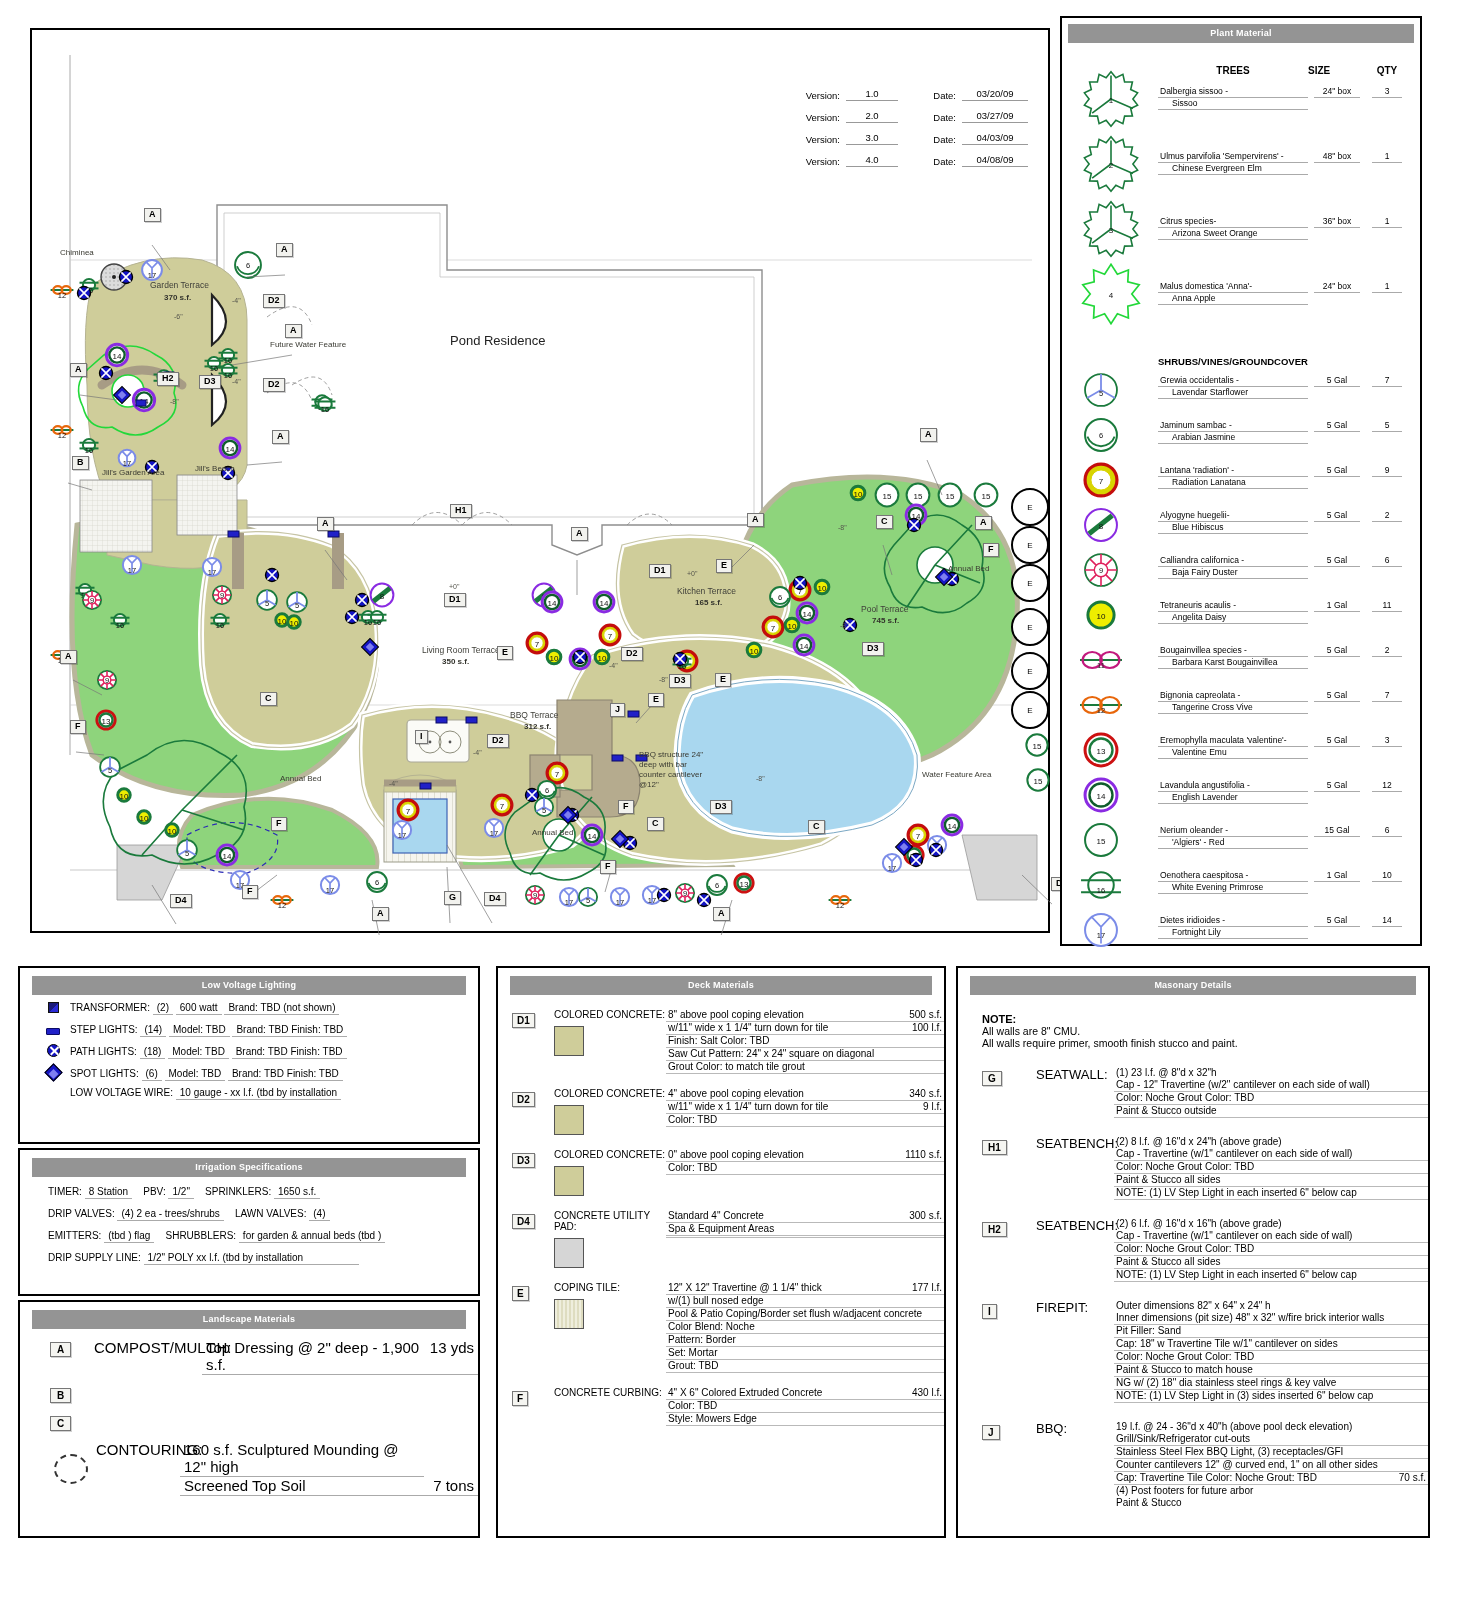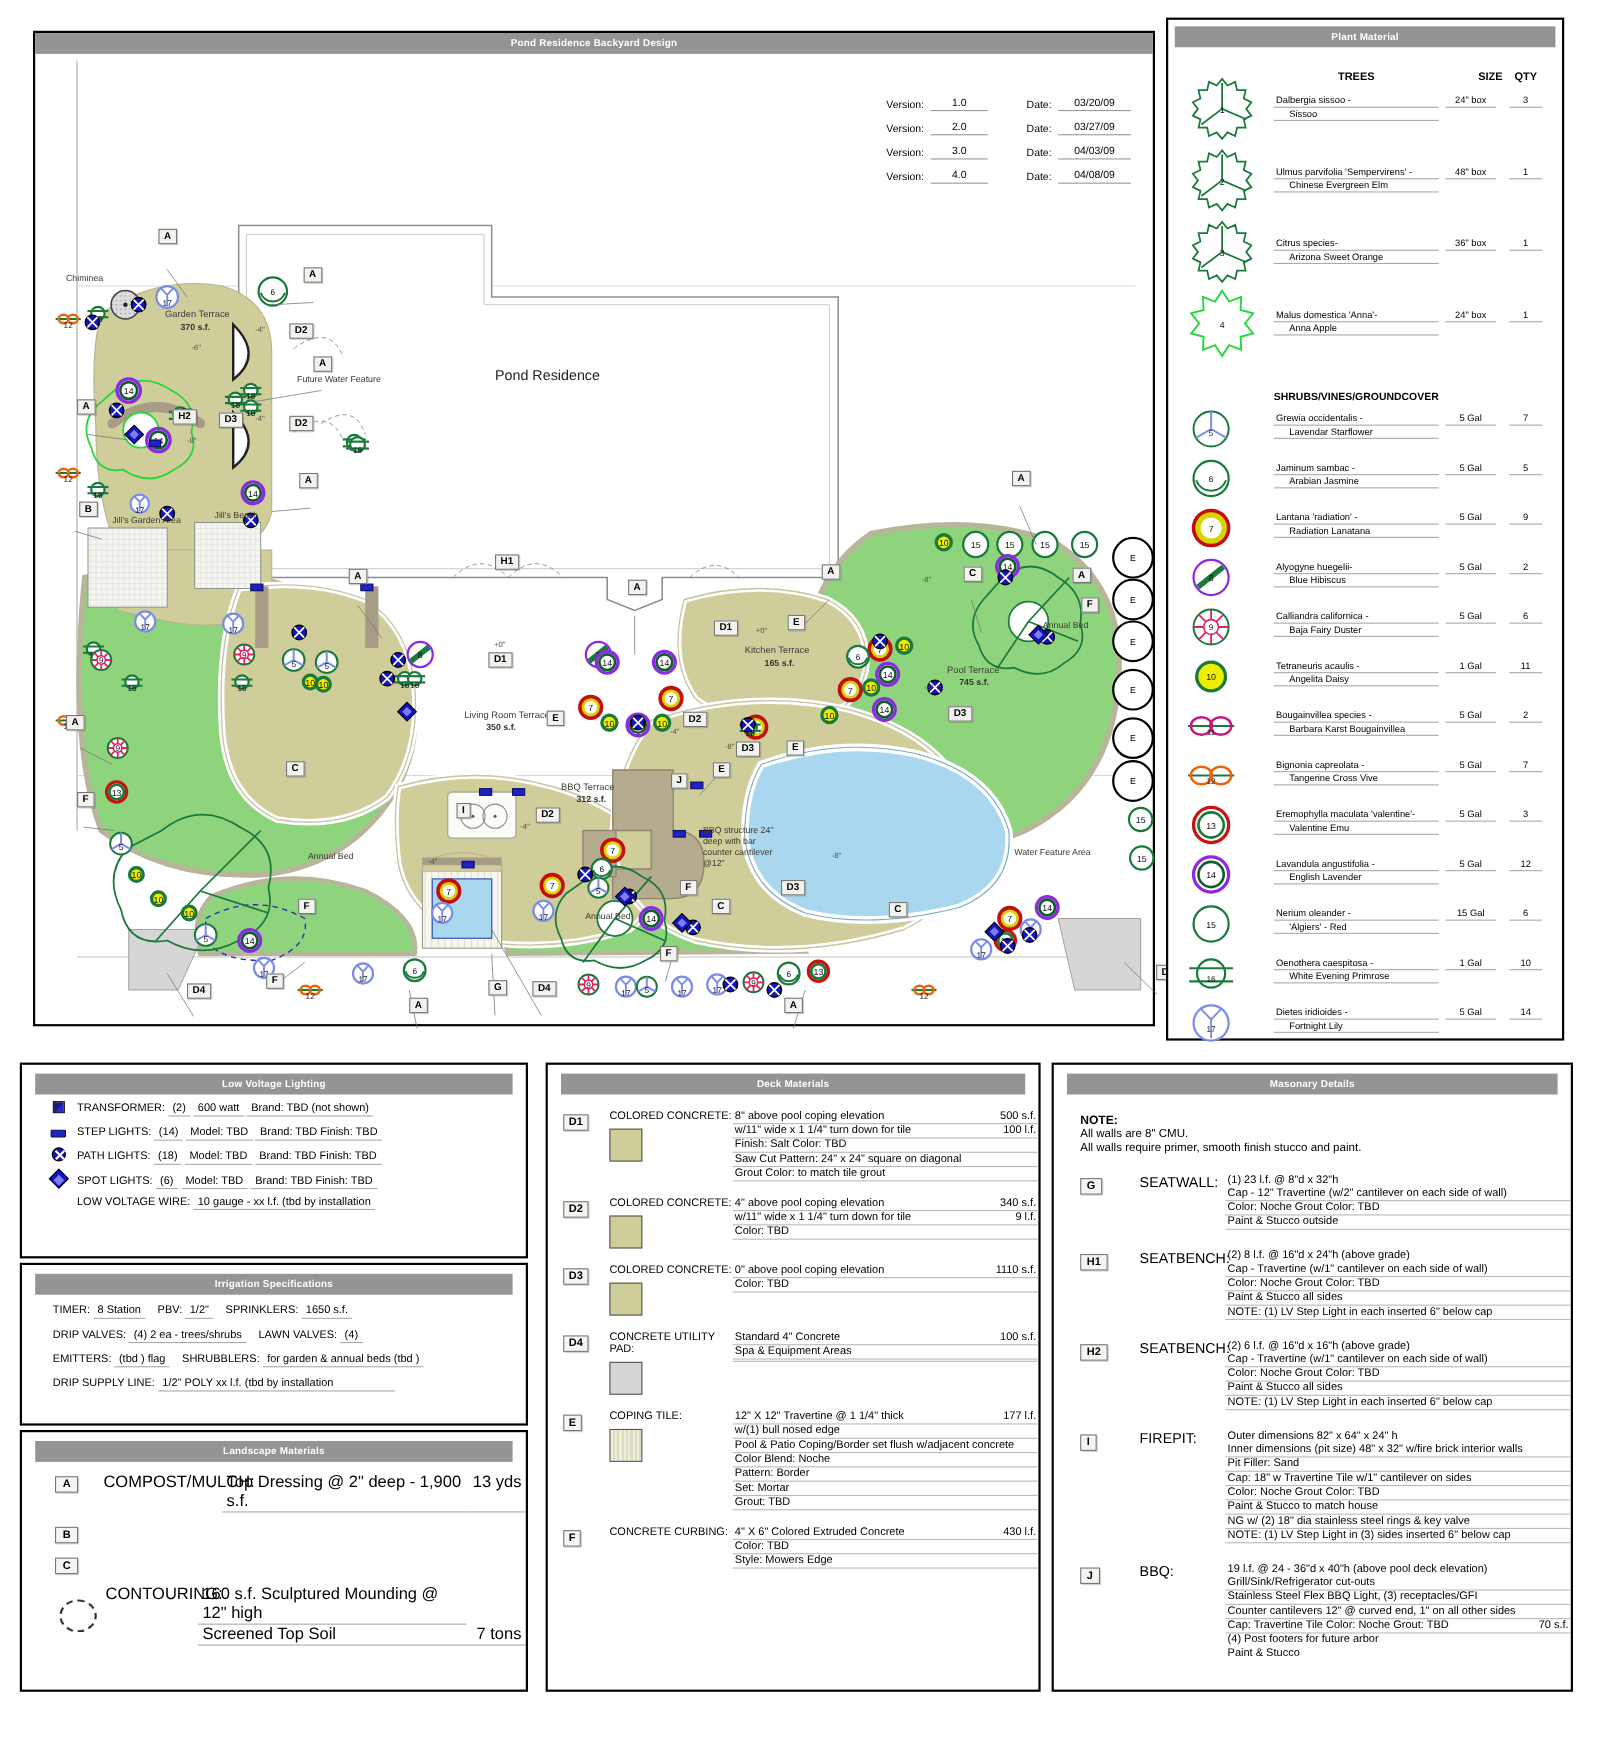--- a/index.html
+++ b/index.html
@@ -81,21 +81,21 @@
     left: 1060px; top: 16px;
     width: 362px; height: 930px;
   }
   #plant-panel .panel-title { margin: 6px 6px 0 6px; }
   .pm-head {
     display: flex; font-size: 10px; font-weight: bold;
     margin: 22px 0 6px 0; color:#000;
   }
   .pm-head .c-sym { width: 96px; }
   .pm-head .c-name { width: 150px; text-align: center; }
-  .pm-head .c-size { width: 58px; text-align: right; }
+  .pm-head .c-size { width: 58px; text-align: left; }
   .pm-head .c-qty { width: 42px; text-align: center; }
 
   .pm-section {
     font-size: 9.5px; font-weight: bold; color: #000;
     margin: 14px 0 4px 96px;
   }
   .pm-row { display: flex; align-items: flex-start; position: relative; }
   .pm-sym { width: 96px; min-height: 40px; position: relative; }
   .pm-text { width: 150px; padding-top: 4px; }
   .pm-n1 { font-size: 8.5px; border-bottom: 1px solid #aaa; padding: 0 0 1px 2px; }
@@ -172,21 +172,20 @@
   .house-label {
     position:absolute;
     font-size: 13px;
     color: #222;
   }
 </style>
 </head>
 <body>
 
 <div id="plan-sheet" class="bordered">
-  <div class="panel-title">Pond Residence Backyard Design</div>
 
   <div class="version-block">
     <div class="version-row">
       <span class="vlabel">Version:</span>
       <span class="vval">1.0</span>
       <span class="dlabel">Date:</span>
       <span class="dval">03/20/09</span>
     </div>
     <div class="version-row">
       <span class="vlabel">Version:</span>
@@ -1734,21 +1733,21 @@
       </div>
       <div class="dk-row">
         <div class="dk-tag"><span class="tg">D4</span></div>
        <div class="dk-cap">
           <div>CONCRETE UTILITY PAD:</div>
           <div class="dk-sw sw-gray"></div>
         </div>
        <div class="dk-body">
           <div class="dk-line">
             <span>Standard 4" Concrete</span>
-            <span>100  s.f.</span>
+            <span>300  s.f.</span>
           </div>
           <div class="dk-line">
             <span>Spa &amp; Equipment Areas</span>
             <span></span>
           </div>
           <div class="dk-line">
             <span></span>
             <span></span>
           </div>
         </div>

